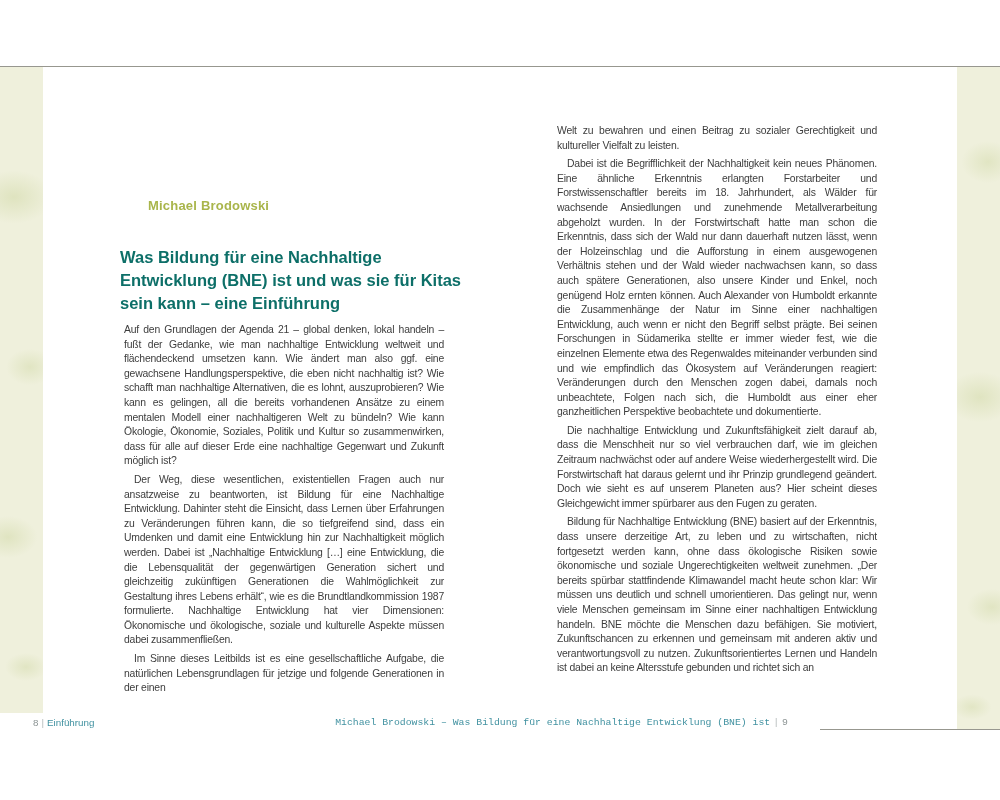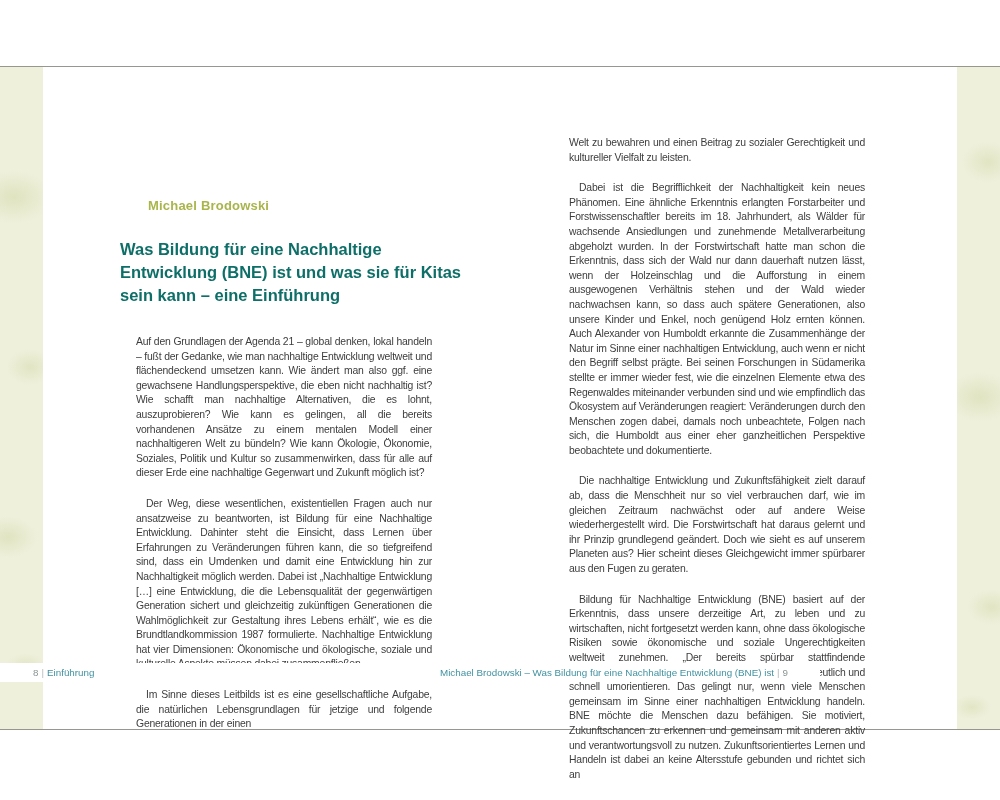--- a/index.html
+++ b/index.html
@@ -61,66 +61,67 @@
     top: 131px;
     font-size: 13px;
     font-weight: bold;
     color: #a9b54b;
     letter-spacing: 0.2px;
     margin-left: 28px;
   }
   .chapter-title {
     position: absolute;
     left: 0;
-    top: 160px;
+    top: 168px;
     width: 342px;
     font-size: 16.5px;
     font-weight: bold;
     line-height: 23px;
     color: #0d6f68;
   }
   .body-block {
     position: absolute;
     left: 0;
     width: 328px;
     font-size: 10.4px;
     line-height: 14.6px;
     letter-spacing: -0.2px;
     text-align: justify;
     color: #3d3d3d;
     hyphens: auto;
     -webkit-hyphens: auto;
   }
   .body-left  { top: 252px; }
   .body-right { top: 53px; }
-  .body-block p { margin: 16px; }
+  .body-block p { margin: 4px; }
   .body-block p.indent { text-indent: 10px; }
 
   
   .footer-band {
     position: absolute;
     left: 0;
-    top: 596px;
+    top: 646px;
     width: 820px;
     height: 19px;
     background: #ffffff;
     font-size: 9.8px;
     line-height: 19px;
   }
   .footer-left {
     position: absolute;
     left: 33px;
     top: 0;
     white-space: nowrap;
   }
   .footer-right {
     position: absolute;
     right: 32px;
     top: 0;
     white-space: nowrap;
+    font-family: Liberation Mono, monospace;
   }
   .f-teal { color: #4292a1; }
   .f-gray { color: #8c9494; }
   .f-sep  { color: #b4baba; padding: 0 3px; }
 </style>
 </head>
 <body>
 
 <div class="canvas">
 

